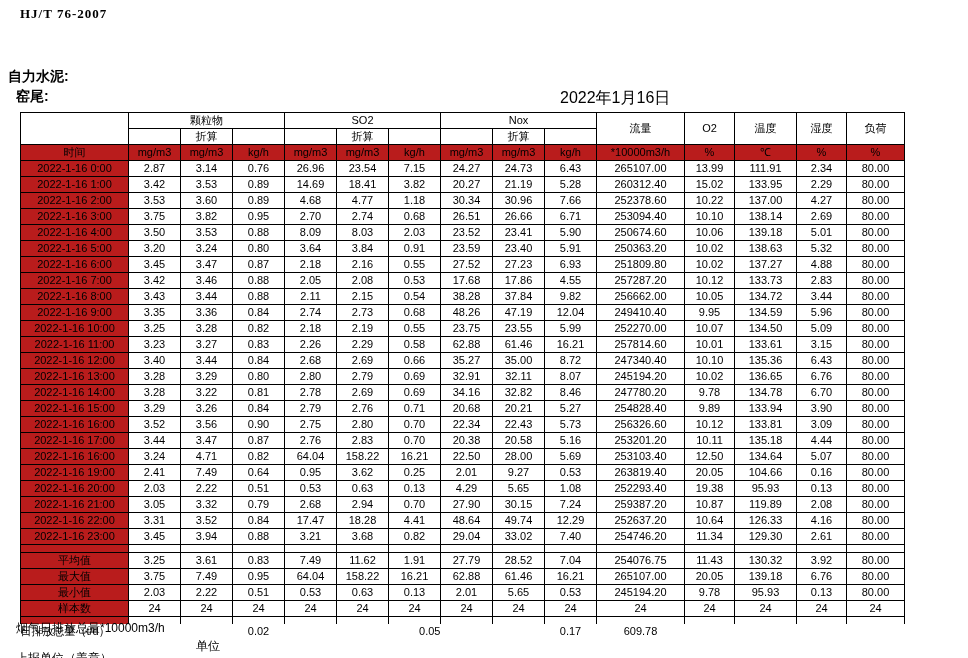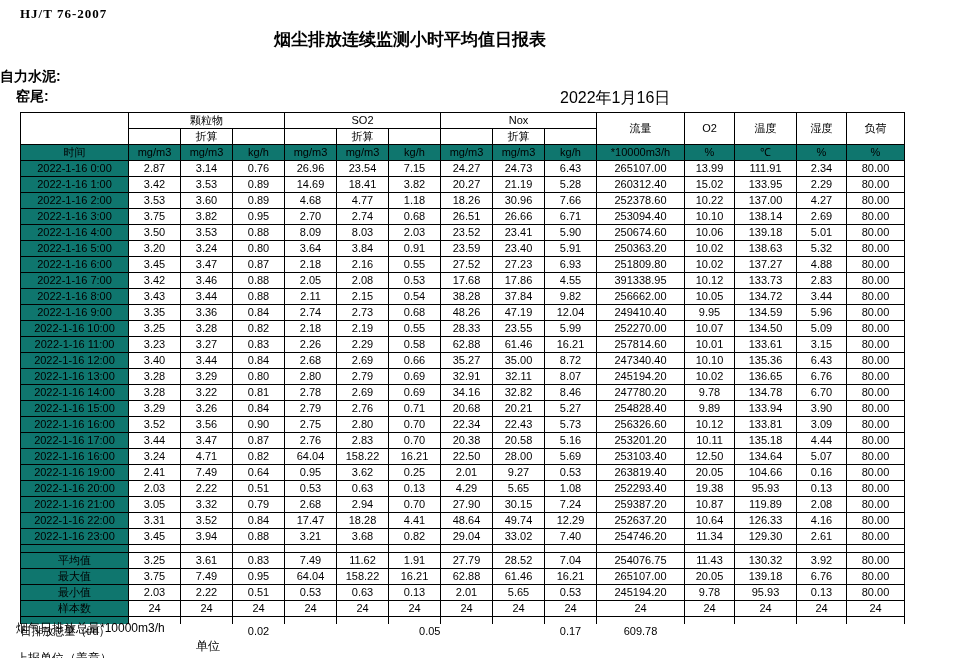--- a/index.html
+++ b/index.html
@@ -15,21 +15,21 @@
     position:absolute;left:20px;top:6px;
     font-family:"Liberation Serif", serif;
     font-weight:bold;font-size:13px;letter-spacing:1px;
   }
   .doc-title{
     position:absolute;left:0;top:28px;width:820px;
     text-align:center;font-size:17px;font-weight:bold;
     font-family:"Liberation Serif", serif;
   }
   .company{
-    position:absolute;left:0;top:68px;font-size:14px;font-weight:bold;
+    position:absolute;left:8px;top:68px;font-size:14px;font-weight:bold;
   }
   .kiln{
     position:absolute;left:16px;top:88px;font-size:14px;font-weight:bold;
   }
   .date{
     position:absolute;left:560px;top:88px;font-size:16px;
   }
   table.main{
     position:absolute;left:20px;top:112px;
     border-collapse:collapse;
@@ -43,41 +43,40 @@
     height:15px;
     line-height:15px;
     text-align:center;
     font-weight:normal;
     font-size:11px;
     overflow:hidden;
     white-space:nowrap;
   }
   .grp-head{height:16px;line-height:16px;}
   .unit-row td{color:#000;}
-  .green{background:#0f766e;}
+  .green{background:#b91c1c;}
   .data td{height:15px;line-height:15px;}
   .tleft{text-align:left;padding-left:4px;}
   .nb-bottom{border-bottom:none;}
   .footer1{
     position:absolute;left:16px;top:620px;font-size:12px;
   }
   .footer2{
     position:absolute;left:16px;top:638px;font-size:12px;margin-top:12px;
   }
   .footer3{
     position:absolute;left:196px;top:638px;font-size:12px;
   }
 </style>
 </head>
 <body>
 
 <div class="page">
 
   <div class="std-code">HJ/T  76-2007</div>
-  <div class="doc-title">烟尘排放连续监测小时平均值日报表</div>
   <div class="company">自力水泥:</div>
   <div class="kiln">窑尾:</div>
   <div class="date">2022年1月16日</div>
 
   <table class="main">
     <colgroup>
       <col style="width:108px">
       <col style="width:52px">
         <col style="width:52px">
         <col style="width:52px">
@@ -170,21 +169,21 @@
           <td>80.00</td>
         </tr>
         <tr class="data">
           <td class="green ">2022-1-16 2:00</td>
           <td>3.53</td>
           <td>3.60</td>
           <td>0.89</td>
           <td>4.68</td>
           <td>4.77</td>
           <td>1.18</td>
-          <td>18.26</td>
+          <td>30.34</td>
           <td>30.96</td>
           <td>7.66</td>
           <td>252378.60</td>
           <td>10.22</td>
           <td>137.00</td>
           <td>4.27</td>
           <td>80.00</td>
         </tr>
         <tr class="data">
           <td class="green ">2022-1-16 3:00</td>
@@ -258,21 +257,21 @@
           <td class="green ">2022-1-16 7:00</td>
           <td>3.42</td>
           <td>3.46</td>
           <td>0.88</td>
           <td>2.05</td>
           <td>2.08</td>
           <td>0.53</td>
           <td>17.68</td>
           <td>17.86</td>
           <td>4.55</td>
-          <td>391338.95</td>
+          <td>257287.20</td>
           <td>10.12</td>
           <td>133.73</td>
           <td>2.83</td>
           <td>80.00</td>
         </tr>
         <tr class="data">
           <td class="green ">2022-1-16 8:00</td>
           <td>3.43</td>
           <td>3.44</td>
           <td>0.88</td>
@@ -306,21 +305,21 @@
           <td>80.00</td>
         </tr>
         <tr class="data">
           <td class="green ">2022-1-16 10:00</td>
           <td>3.25</td>
           <td>3.28</td>
           <td>0.82</td>
           <td>2.18</td>
           <td>2.19</td>
           <td>0.55</td>
-          <td>28.33</td>
+          <td>23.75</td>
           <td>23.55</td>
           <td>5.99</td>
           <td>252270.00</td>
           <td>10.07</td>
           <td>134.50</td>
           <td>5.09</td>
           <td>80.00</td>
         </tr>
         <tr class="data">
           <td class="green ">2022-1-16 11:00</td>

